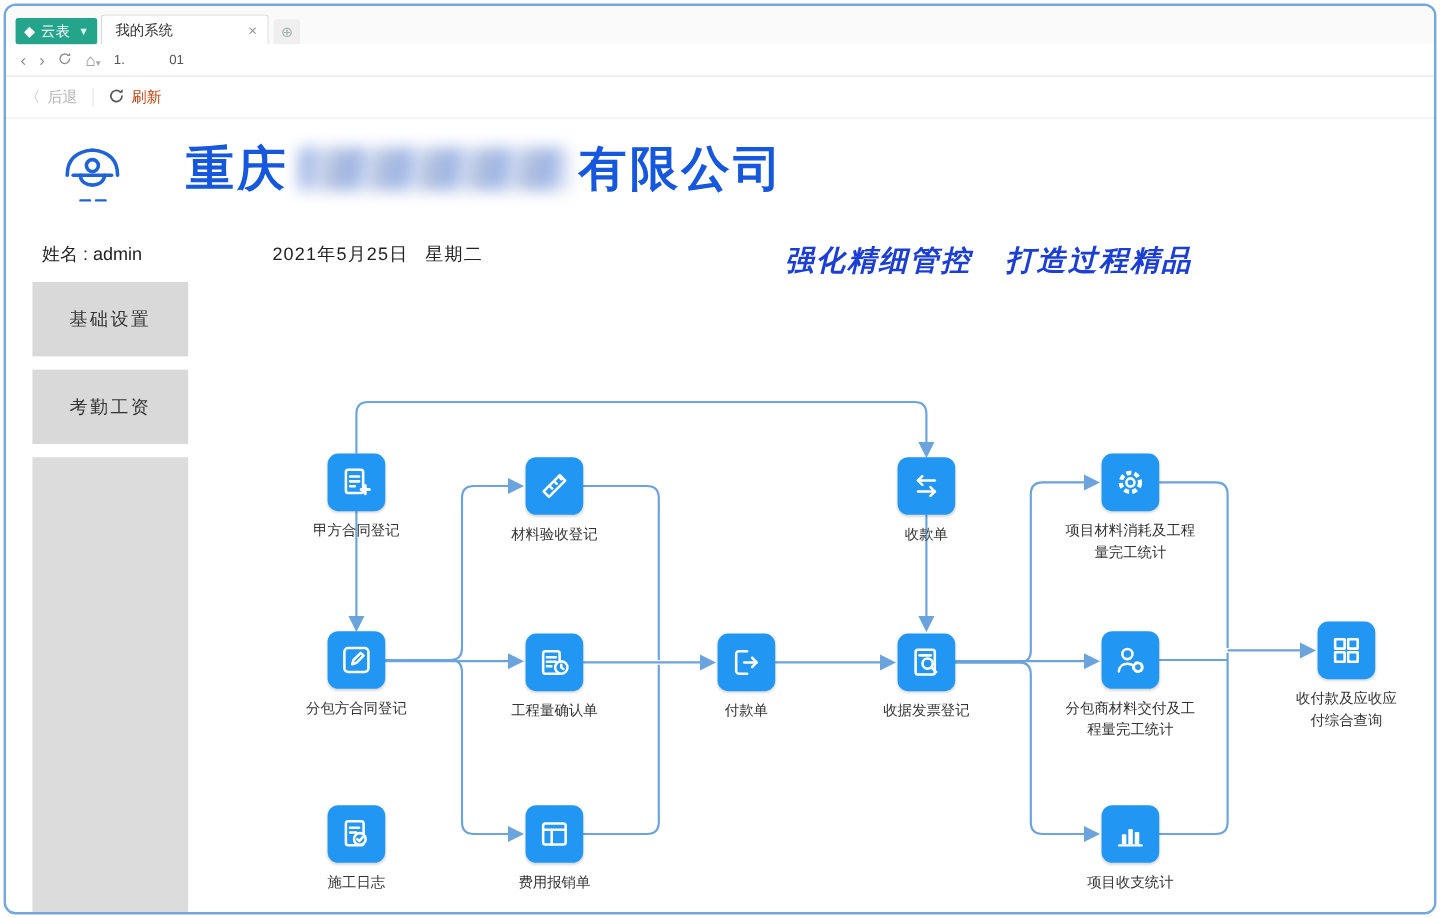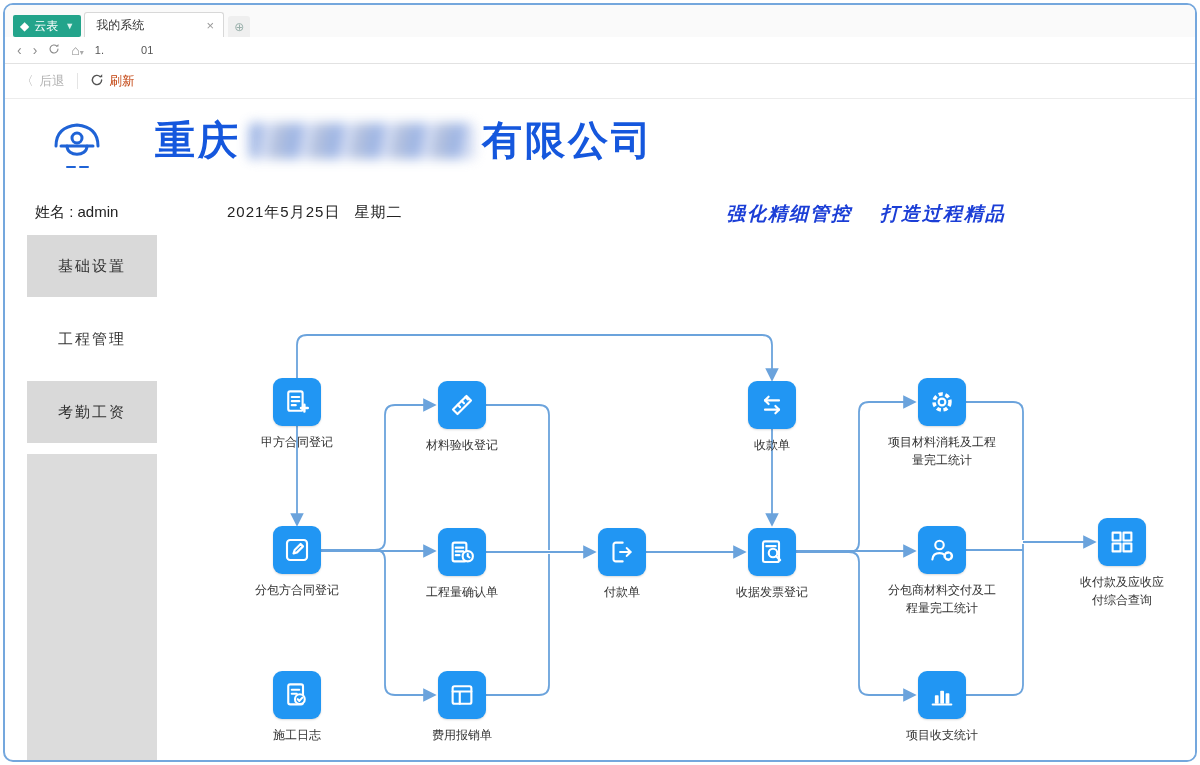--- a/index.html
+++ b/index.html
@@ -35,26 +35,26 @@
   .tb-sep{width:1px;height:16px;background:#e4e4e4;}
 
   
   .header{position:relative;height:136px;background:#fff;flex:none;}
   .logo{position:absolute;left:42px;top:16px;}
   .title-row{position:absolute;left:150px;top:14px;display:flex;align-items:center;
     font-size:40px;font-weight:800;color:#1557dd;letter-spacing:3px;}
   .blur-block{display:inline-block;width:225px;height:36px;margin:0 8px;border-radius:4px;
     background:repeating-linear-gradient(100deg,#8ea9e0 0 14px,#c9d4ef 14px 26px,#a3b4d9 26px 40px);
     filter:blur(6px);opacity:.85;}
-  .meta-row{position:absolute;left:0;right:4px;bottom:10px;height:22px;font-size:15px;color:#222;}
+  .meta-row{position:absolute;left:0;right:16px;bottom:10px;height:22px;font-size:15px;color:#222;}
   .user{position:absolute;left:30px;}
   .date{position:absolute;left:222px;letter-spacing:1px;}
   .date .sp{display:inline-block;width:14px;}
   .slogan{position:absolute;right:185px;top:-2px;font-family:"DejaVu Serif","Liberation Serif",serif;
-    font-style:italic;font-weight:bold;color:#1b3ed6;font-size:19px;letter-spacing:2px;}
+    font-style:italic;font-weight:bold;color:#1b3ed6;font-size:24px;letter-spacing:2px;}
   .slogan .gap{display:inline-block;width:28px;}
 
   
   .app-body{flex:1;display:flex;min-height:0;}
   .sidebar{width:130px;margin-left:22px;display:flex;flex-direction:column;flex:none;}
   .sb-item{height:62px;margin-bottom:11px;background:#d9d9d9;display:flex;align-items:center;
     justify-content:center;font-size:15px;color:#333;letter-spacing:2px;cursor:pointer;flex:none;}
   .sb-item.active{background:#fff;}
   .sb-filler{flex:1;background:#dcdcdc;}
   .canvas{flex:1;position:relative;overflow:hidden;background:#fff;}
@@ -143,21 +143,20 @@
       </span>
       <span class="slogan">
         <span>强化精细管控</span><span class="gap"></span><span>打造过程精品</span>
       </span>
     </div>
   </div>
 
   <div class="app-body">
     <div class="sidebar" id="sidebar">
         <div class="sb-item">基础设置</div>
-        <div class="sb-item active">工程管理</div>
         <div class="sb-item">考勤工资</div>
         <div class="sb-filler"></div>
       </div>
     <div class="canvas" id="flow-canvas">
       <svg id="flow-svg" width="1038" height="532" viewBox="0 0 1038 532">
           <defs>
             <marker id="ah" viewBox="0 0 10 10" refX="8" refY="5" markerWidth="7.5" markerHeight="7.5" orient="auto">
               <path d="M0,0L10,5L0,10z" fill="#6ba3dc"></path>
             </marker>
           </defs>

